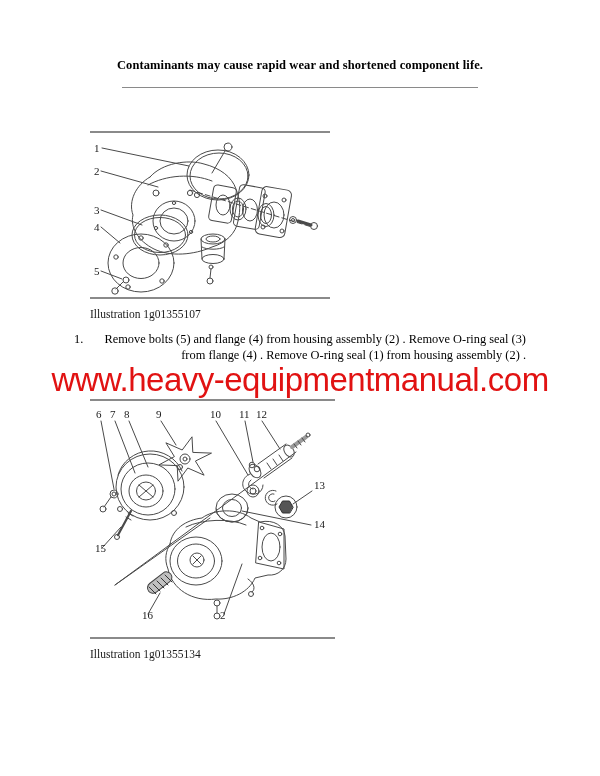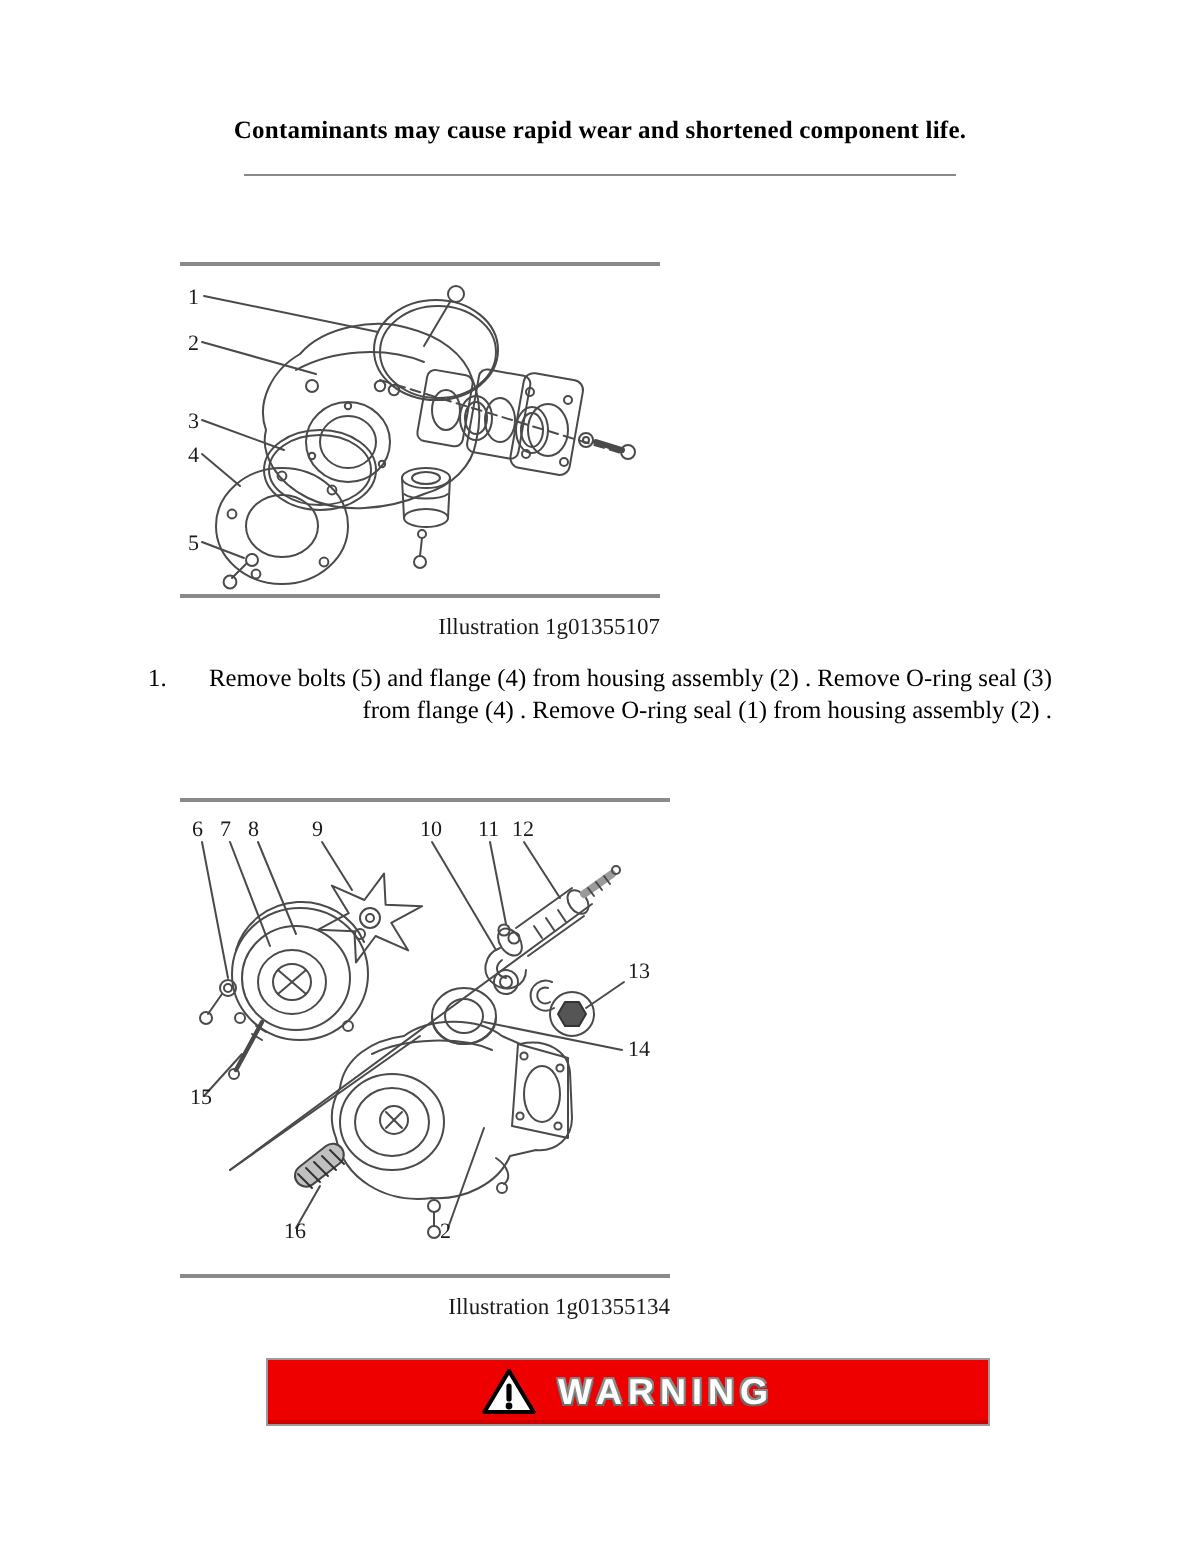--- a/index.html
+++ b/index.html
@@ -14,21 +14,21 @@
   .divider{
     position:absolute;top:87px;left:122px;width:356px;height:0;
     border-top:1.5px solid #8a8a8a;
   }
   .figure{position:absolute;left:90px;}
   #figure1{top:131px;width:240px;}
   #figure2{top:399px;width:245px;}
   .fig-rule{height:0;border-top:2px solid #8a8a8a;}
   .fig-art{display:block;}
   .fig-caption-row{
-    display:flex;justify-content:flex-end;align-items:baseline;
+    display:flex;justify-content:flex-start;align-items:baseline;
     margin-top:9px;font-size:11.5px;color:#1a1a1a;
   }
   .step{
     position:absolute;top:331px;left:74px;width:452px;display:flex;
     font-size:12.4px;line-height:16px;
   }
   .step-num{width:17px;flex:none;}
   .step-text{flex:1;text-align:right;}
   .watermark{
     position:absolute;top:358px;left:0;width:600px;text-align:center;
@@ -297,23 +297,16 @@
       <text x="52" y="218">16</text>
       <text x="130" y="218">2</text>
     </svg>
     <div class="fig-rule"></div>
     <div class="fig-caption-row">
       <span>Illustration 1</span>
       <span>g01355134</span>
     </div>
   </div>
 
-
-  <div class="warning-banner" style="background: rgb(238, 0, 0);">
-    <svg width="27" height="24" viewBox="0 0 27 24">
-      <path d="M13.5 1.5 L25.8 22 L1.2 22 Z" fill="#ffffff" stroke="#000000" stroke-width="2" stroke-linejoin="round"></path>
-      <line x1="13.5" y1="9" x2="13.5" y2="15.5" stroke="#000000" stroke-width="2.6" stroke-linecap="round"></line>
-      <circle cx="13.5" cy="19" r="1.7" fill="#000000"></circle>
-    </svg>
-    <span class="warning-label">WARNING</span>
-  </div>
+  <div class="watermark" style="color: rgb(225, 18, 18);">www.heavy-equipmentmanual.com</div>
+
 
 </div>
 
 </body></html>

